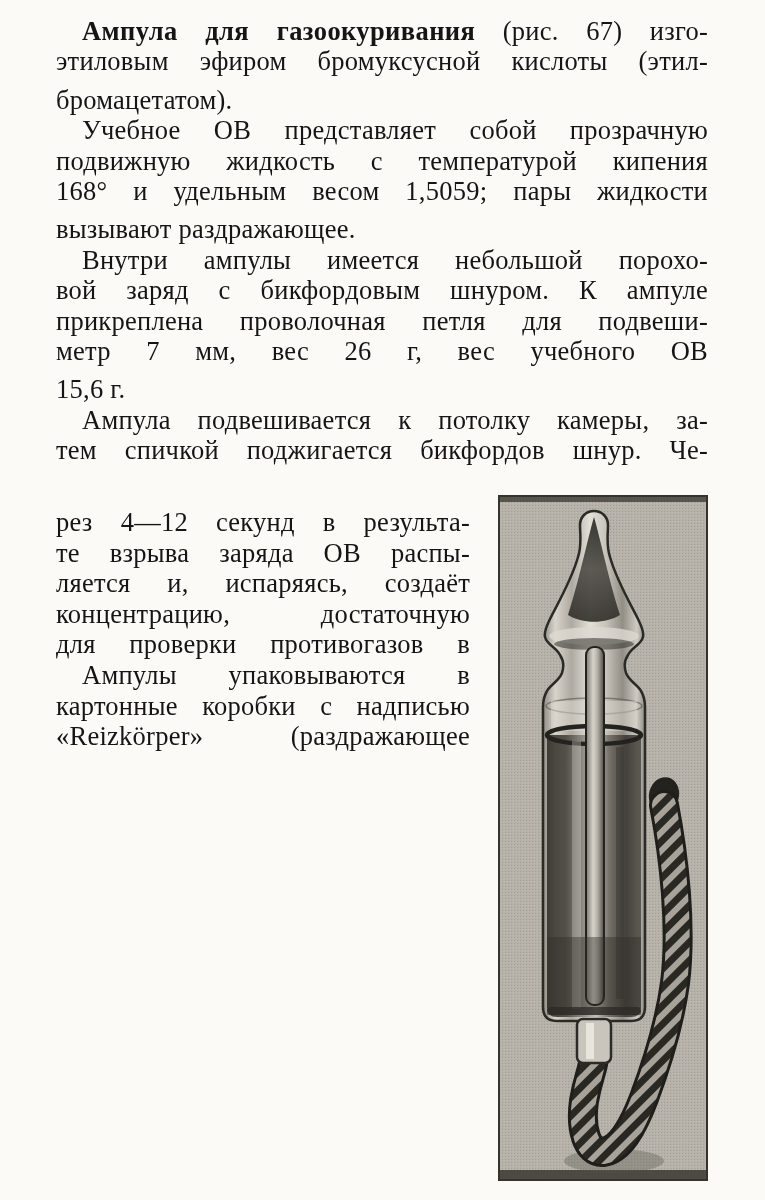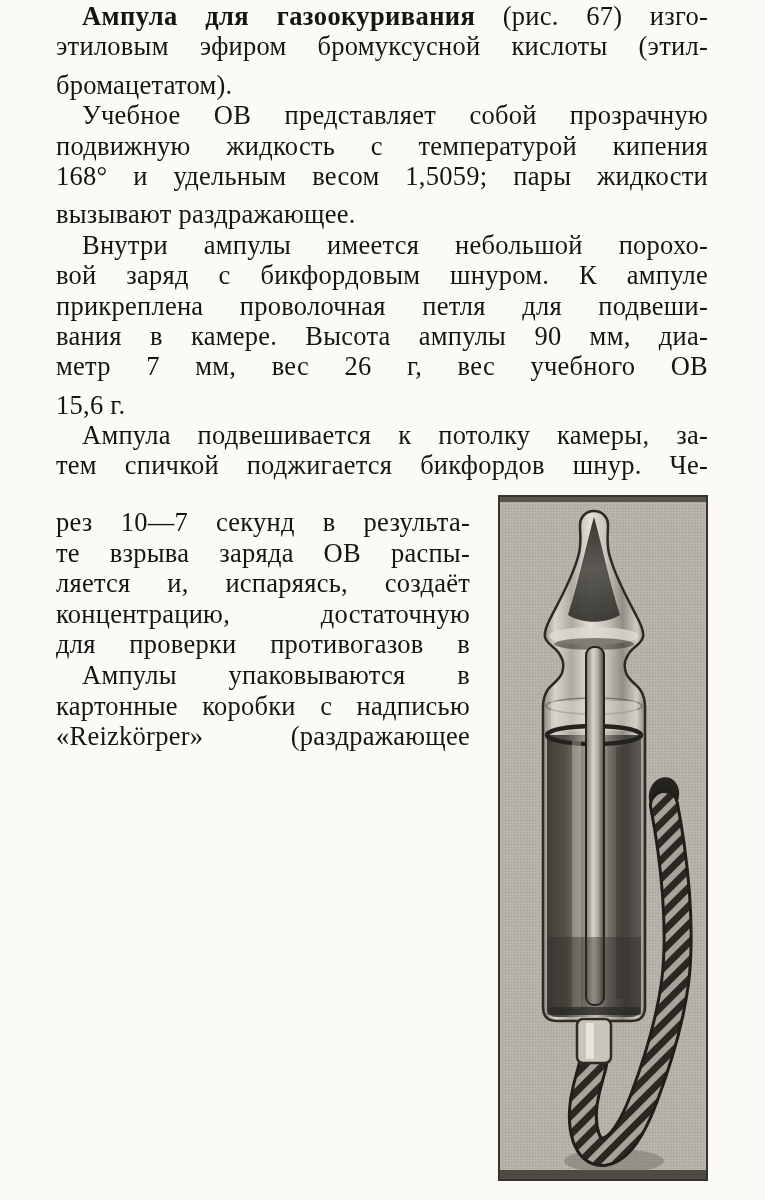--- a/index.html
+++ b/index.html
@@ -22,21 +22,21 @@
     letter-spacing: 0.25px;
     text-align: justify;
     text-align-last: justify;
     white-space: normal;
     color: #171513;
   }
   .line.last { text-align-last: left; margin-top: 8px; }
   .line.indent { text-indent: 26px; }
   .lead { font-weight: bold; letter-spacing: 0.4px; }
 
-  .block-full { left: 56px; top: 1px; width: 652px; }
+  .block-full { left: 56px; top: 16px; width: 652px; }
   .block-col  { left: 56px; top: 507px; width: 414px; }
   .block-col .line { line-height: 30.6px; height: 30.6px; }
 
   .photo {
     position: absolute;
     left: 498px; top: 495px;
     width: 210px; height: 686px;
   }
   .photo svg { display: block; }
 </style>
@@ -50,30 +50,29 @@
   <div class="line indent"><b class="lead">Ампула для газоокуривания</b><span> (рис. 67) изго-</span></div>
       <div class="line"><b class="lead"></b><span>этиловым эфиром бромуксусной кислоты (этил-</span></div>
       <div class="line last"><b class="lead"></b><span>бромацетатом).</span></div>
       <div class="line indent"><b class="lead"></b><span>Учебное ОВ представляет собой прозрачную</span></div>
       <div class="line"><b class="lead"></b><span>подвижную жидкость с температурой кипения</span></div>
       <div class="line"><b class="lead"></b><span>168° и удельным весом 1,5059; пары жидкости</span></div>
       <div class="line last"><b class="lead"></b><span>вызывают раздражающее.</span></div>
       <div class="line indent"><b class="lead"></b><span>Внутри ампулы имеется небольшой порохо-</span></div>
       <div class="line"><b class="lead"></b><span>вой заряд с бикфордовым шнуром. К ампуле</span></div>
       <div class="line"><b class="lead"></b><span>прикреплена проволочная петля для подвеши-</span></div>
-      <div class="line"><b class="lead"></b><span>вания в камере. Высота ампулы 90 мм, диа-</span></div>
       <div class="line"><b class="lead"></b><span>метр 7 мм, вес 26 г, вес учебного ОВ</span></div>
       <div class="line last"><b class="lead"></b><span>15,6 г.</span></div>
       <div class="line indent"><b class="lead"></b><span>Ампула подвешивается к потолку камеры, за-</span></div>
       <div class="line"><b class="lead"></b><span>тем спичкой поджигается бикфордов шнур. Че-</span></div>
     </div>
 
   <div class="textblock block-col">
 
-  <div class="line"><b class="lead"></b><span>рез 10—7 секунд в результа-</span></div>
+  <div class="line"><b class="lead"></b><span>рез 4—12 секунд в результа-</span></div>
       <div class="line"><b class="lead"></b><span>те взрыва заряда ОВ распы-</span></div>
       <div class="line"><b class="lead"></b><span>ляется и, испаряясь, создаёт</span></div>
       <div class="line"><b class="lead"></b><span>концентрацию, достаточную</span></div>
       <div class="line"><b class="lead"></b><span>для проверки противогазов в</span></div>
       <div class="line indent"><b class="lead"></b><span>Ампулы упаковываются в</span></div>
       <div class="line"><b class="lead"></b><span>картонные коробки с надписью</span></div>
       <div class="line"><b class="lead"></b><span>«Reizkörper» (раздражающее</span></div>
     </div>
 
   <div class="photo">

